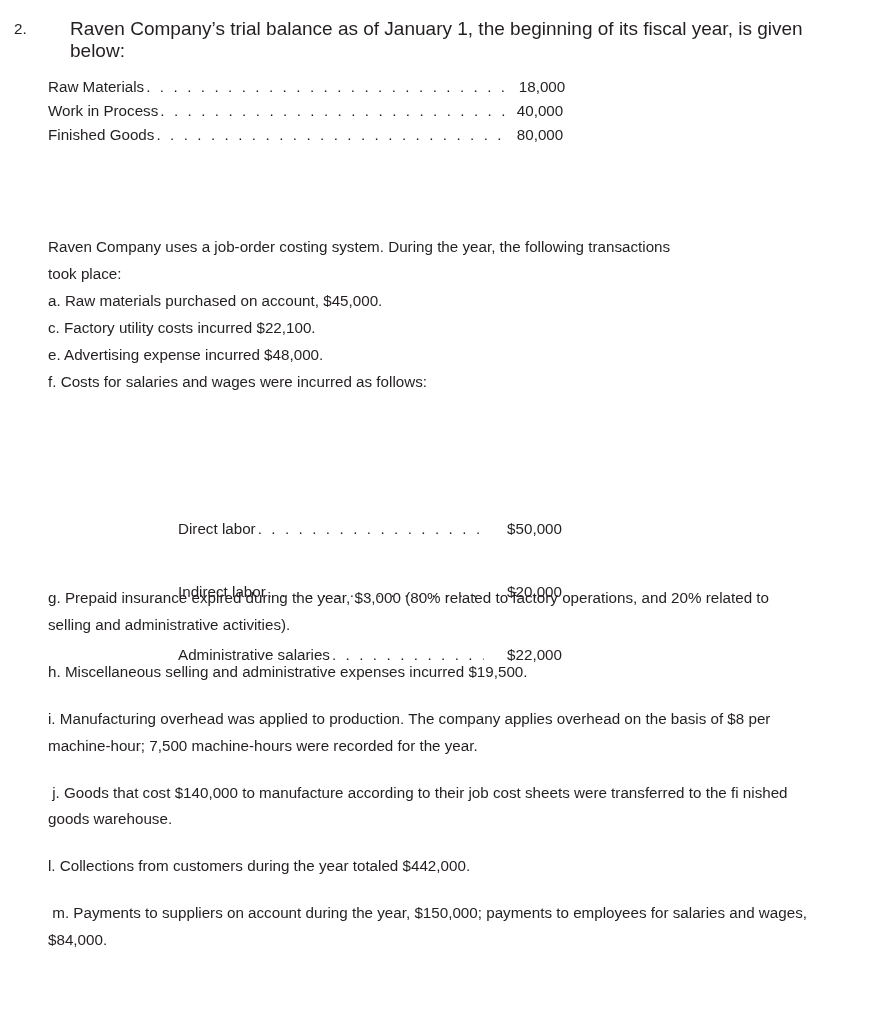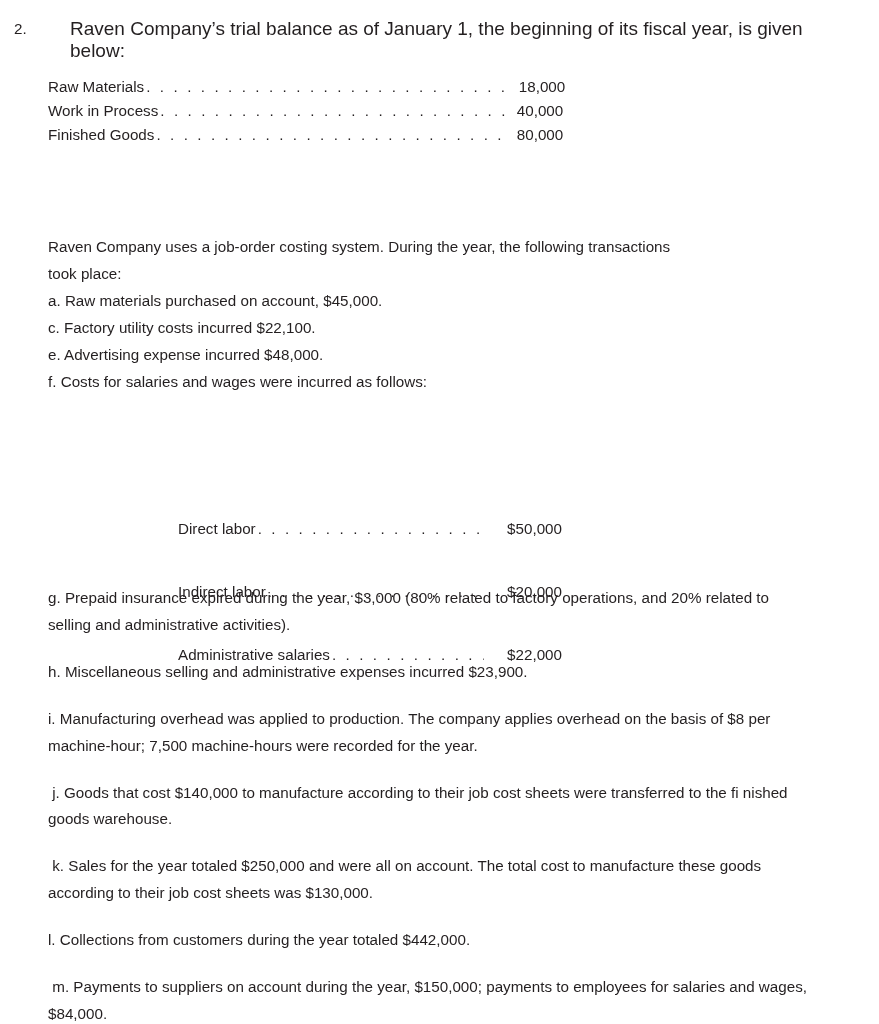--- a/index.html
+++ b/index.html
@@ -190,21 +190,20 @@
     </div>
     <div class="sal-row">
       <span class="sal-label">Administrative salaries</span>
       <span class="sal-leader">. . . . . . . . . . . . . .</span>
       <span class="sal-value">$22,000</span>
     </div>
   </div>
 
   <div class="block-lower">
     <p class="para spaced">g. Prepaid insurance expired during the year, $3,000 (80% related to factory operations, and 20% related to selling and administrative activities).</p>
-    <p class="para spaced">h. Miscellaneous selling and administrative expenses incurred $23,900.</p>
+    <p class="para spaced">h. Miscellaneous selling and administrative expenses incurred $19,500.</p>
     <p class="para spaced">i. Manufacturing overhead was applied to production. The company applies overhead on the basis of $8 per machine-hour; 7,500 machine-hours were recorded for the year.</p>
     <p class="para spaced"> j. Goods that cost $140,000 to manufacture according to their job cost sheets were transferred to the fi nished goods warehouse.</p>
-    <p class="para spaced"> k. Sales for the year totaled $250,000 and were all on account. The total cost to manufacture these goods according to their job cost sheets was $130,000.</p>
     <p class="para spaced">l. Collections from customers during the year totaled $442,000.</p>
     <p class="para"> m. Payments to suppliers on account during the year, $150,000; payments to employees for salaries and wages, $84,000.</p>
   </div>
 
 </div>
 
 </body></html>

